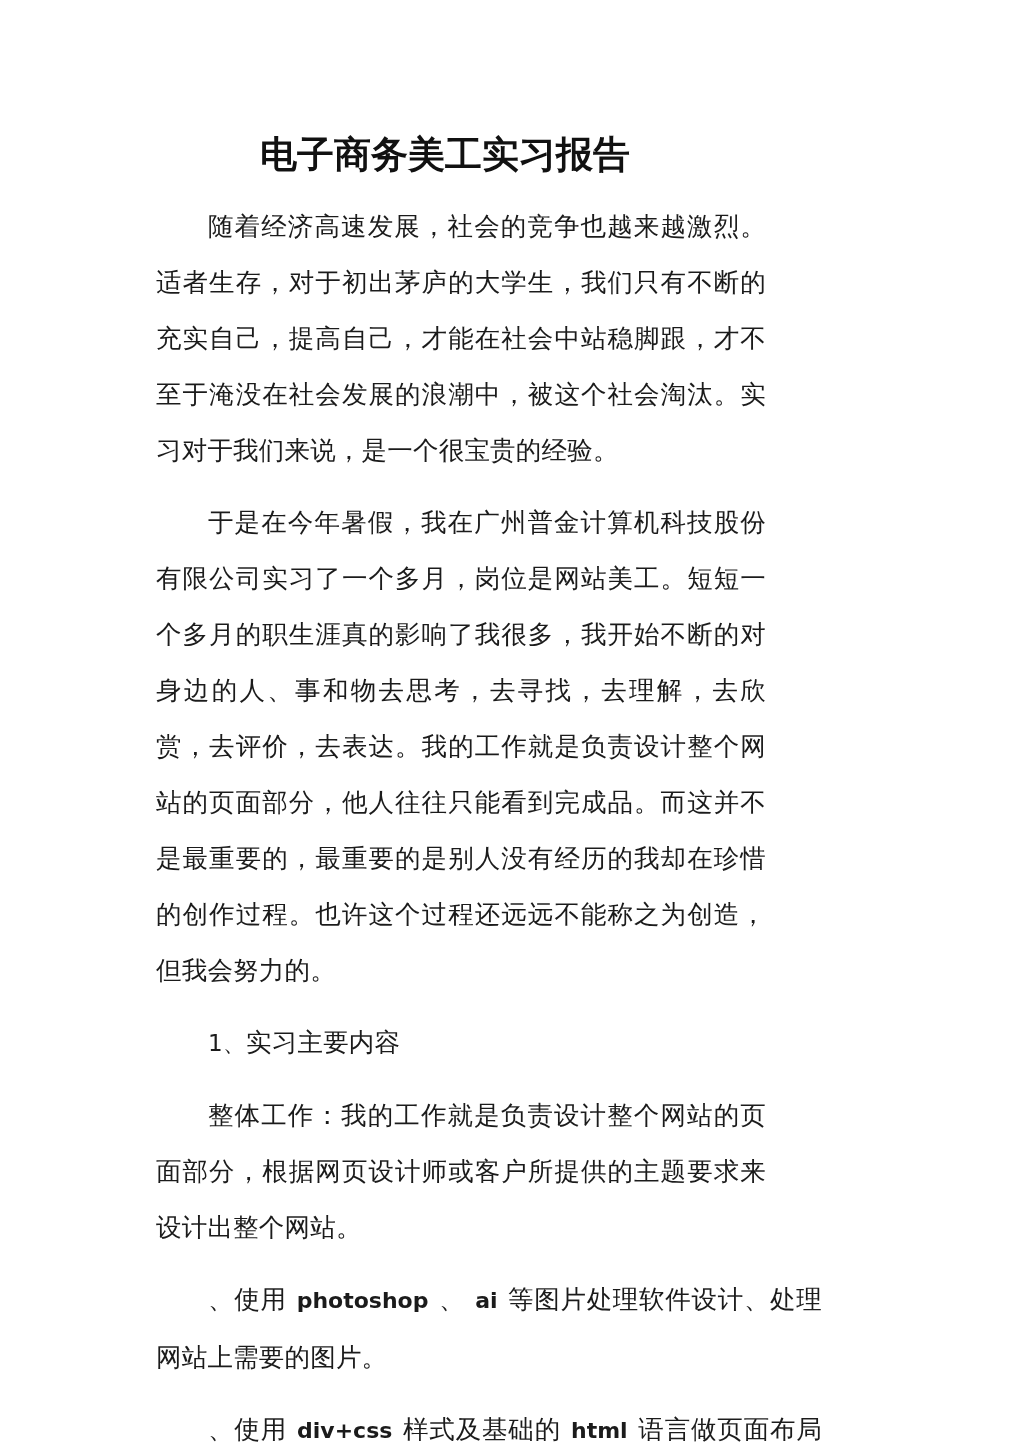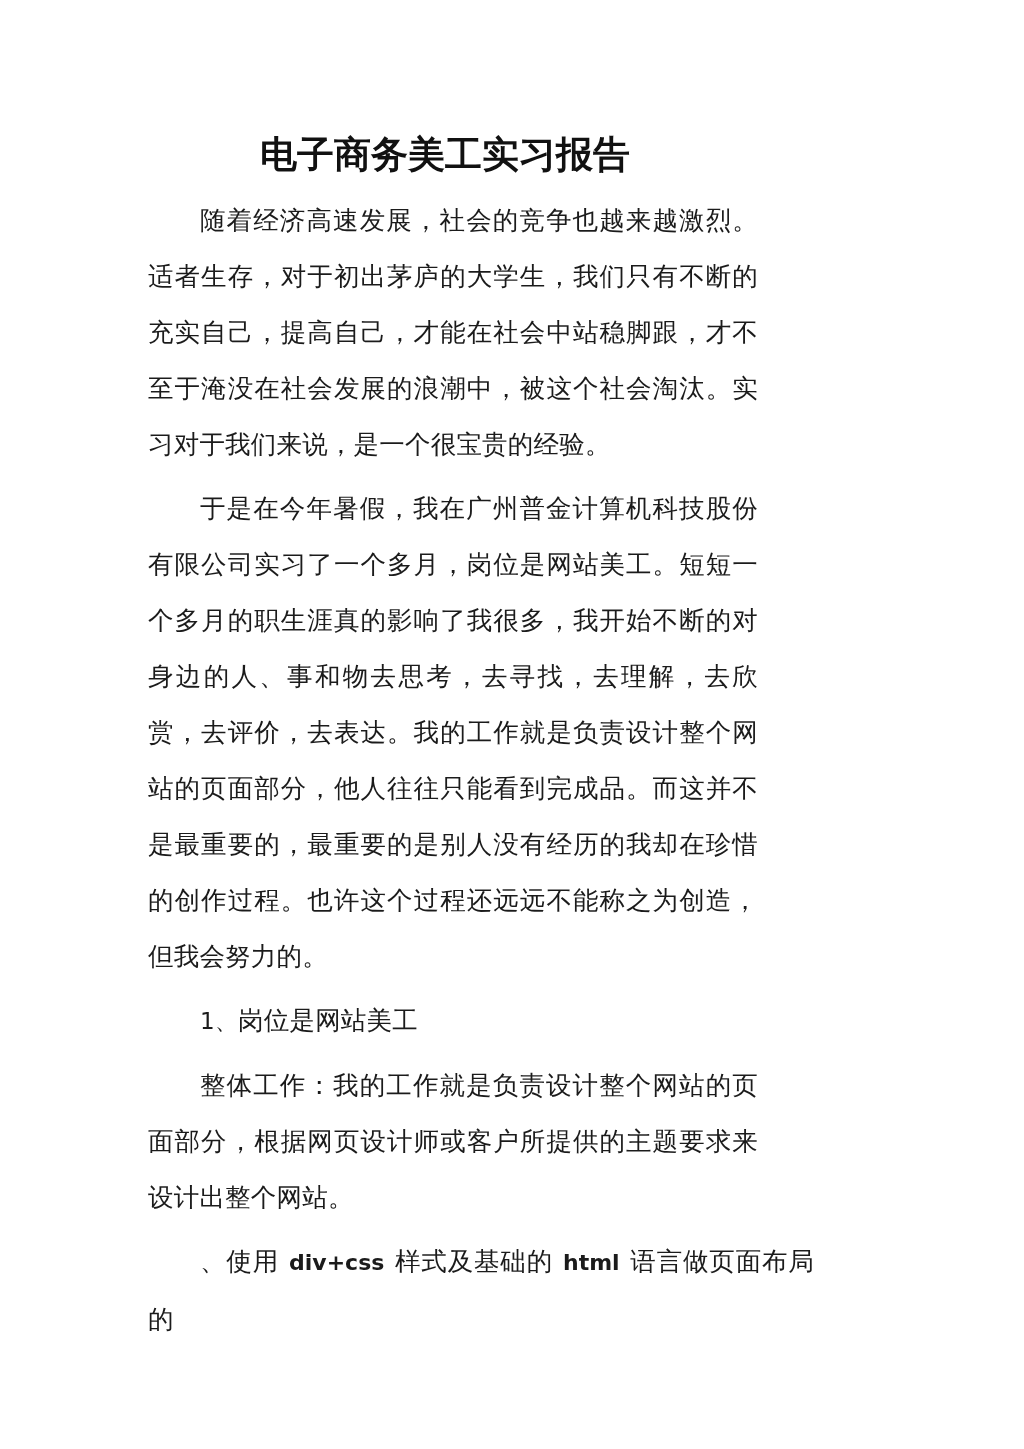--- a/index.html
+++ b/index.html
@@ -40,21 +40,21 @@
     color: #111111;
     width: 610px;
   }
 
   .para {
     font-size: 25.5px;
     line-height: 56px;
     text-align: justify;
     text-align-last: left;
     text-justify: inter-character;
-    margin: 8px;
+    margin: 16px;
     color: #1b1b1b;
     width: 610px;
     letter-spacing: 0.2px;
   }
 
   .para.indent {
     text-indent: 52px;
   }
 
   .para.wide {
@@ -82,21 +82,22 @@
 <div class="page">
   <div class="doc-body">
 
     <h1 class="doc-title">电子商务美工实习报告</h1>
 
     <p class="para indent">随着经济高速发展，社会的竞争也越来越激烈。适者生存，对于初出茅庐的大学生，我们只有不断的充实自己，提高自己，才能在社会中站稳脚跟，才不至于淹没在社会发展的浪潮中，被这个社会淘汰。实习对于我们来说，是一个很宝贵的经验。</p>
 
     <p class="para indent">于是在今年暑假，我在广州普金计算机科技股份有限公司实习了一个多月，岗位是网站美工。短短一个多月的职生涯真的影响了我很多，我开始不断的对身边的人、事和物去思考，去寻找，去理解，去欣赏，去评价，去表达。我的工作就是负责设计整个网站的页面部分，他人往往只能看到完成品。而这并不是最重要的，最重要的是别人没有经历的我却在珍惜的创作过程。也许这个过程还远远不能称之为创造，但我会努力的。</p>
 
 
-    <p class="para indent"><span class="numlead">1、</span><span>岗位是网站美工</span></p>
+    <p class="para indent"><span class="numlead">1、</span><span>实习主要内容</span></p>
 
     <p class="para indent">整体工作：我的工作就是负责设计整个网站的页面部分，根据网页设计师或客户所提供的主题要求来设计出整个网站。</p>
 
+    <p class="para indent wide"><span>、</span><span>使用</span><span class="latin">photoshop</span><span>、</span><span class="latin">ai</span><span>等图片处理软件设计、处理网站上需要的图片。</span></p>
 
     <p class="para indent wide"><span>、</span><span>使用</span><span class="latin">div+css</span><span>样式及基础的</span><span class="latin">html</span><span>语言做页面布局的</span></p>
 
   </div>
 </div>
 
 </body></html>

